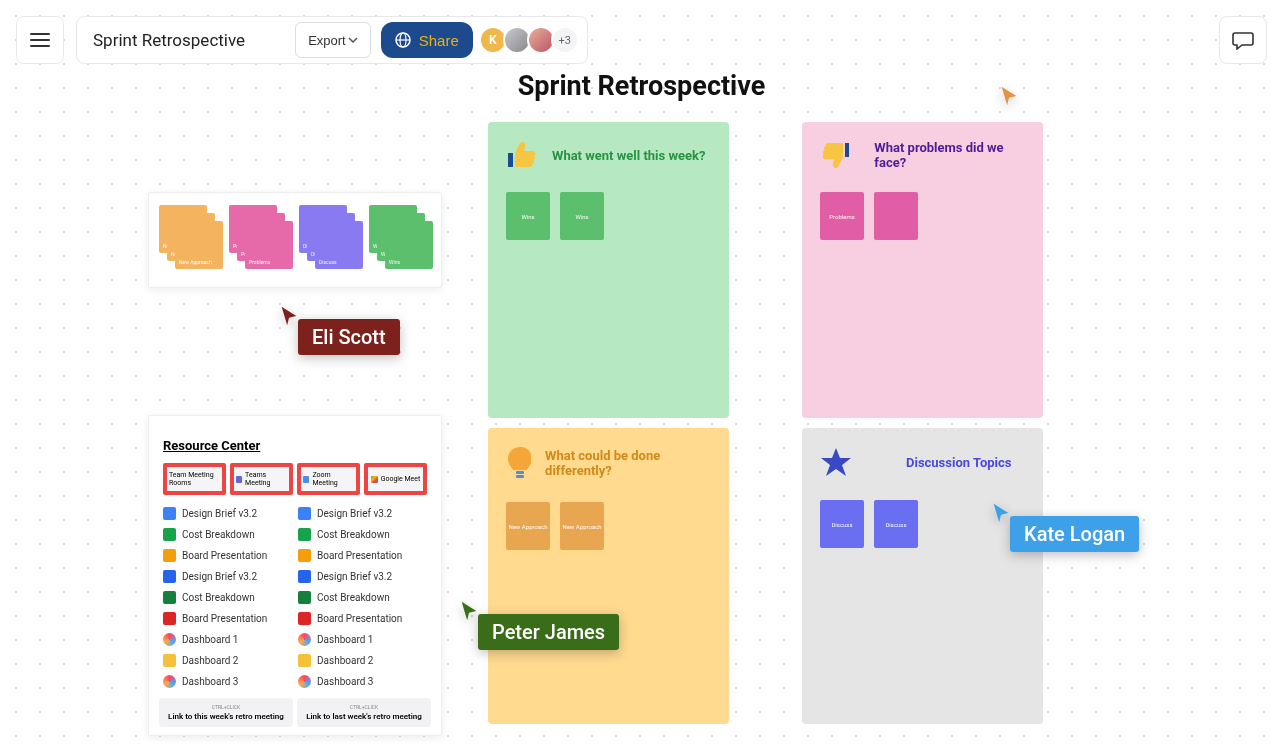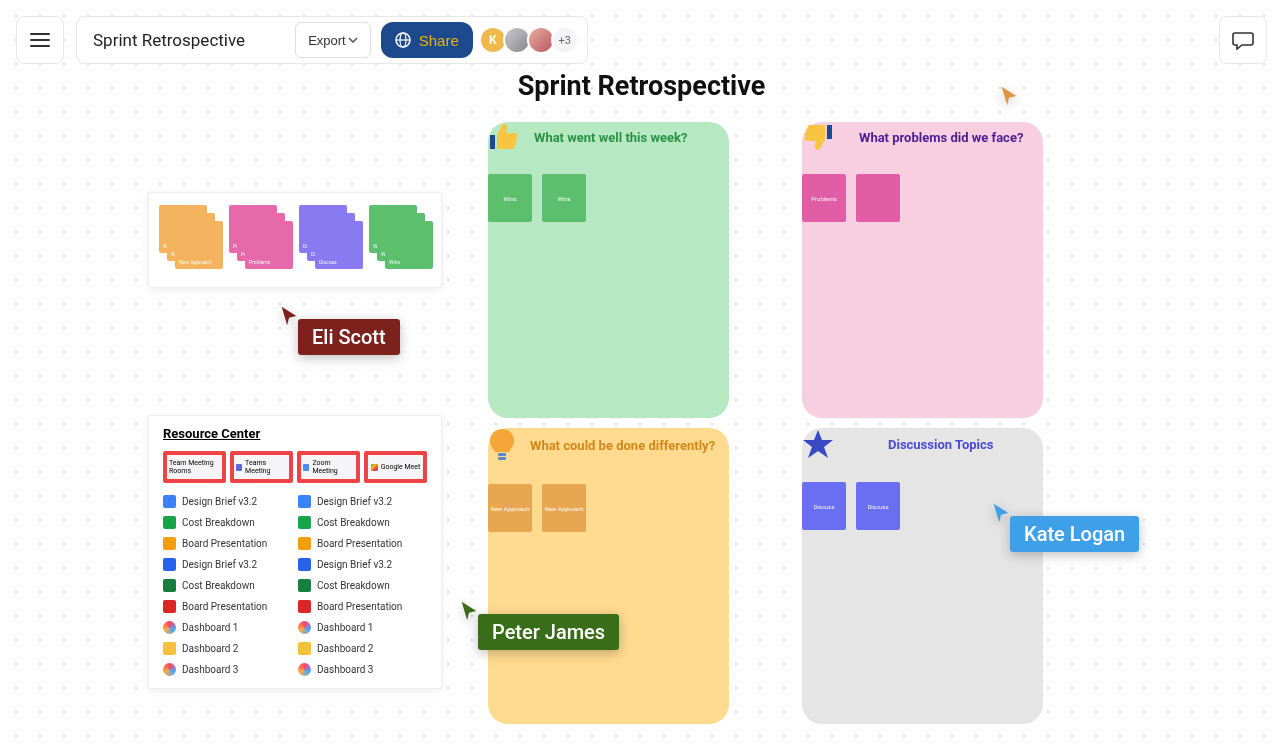--- a/index.html
+++ b/index.html
@@ -139,21 +139,22 @@
     .mini-stack .c { top: 16px; left: 16px; }
     .mini-label {
       font-size: 5px; color: rgba(255,255,255,0.9);
       position: absolute; bottom: 4px; left: 4px;
     }
     
     
     .quad {
       position: absolute;
       width: 241px; height: 296px;
-      border-radius: 20px;
+      border-radius: 4px;
+      padding: 18px;
     }
     .q-green  { top: 122px; left: 488px; background: #b6e9c1; }
     .q-pink   { top: 122px; left: 802px; background: #f8cfe0; }
     .q-yellow { top: 428px; left: 488px; background: #ffda8f; }
     .q-blue   { top: 428px; left: 802px; background: #e5e5e5; }
     .quad-head {
       display: flex; align-items: center; gap: 14px;
       margin-bottom: 22px;
     }
     .quad-title { font-size: 13px; font-weight: 700; }
@@ -180,21 +181,21 @@
       width: 294px;
       background: #fff;
       border: 1px solid #eee;
       border-radius: 2px;
       box-shadow: 0 2px 8px rgba(0,0,0,0.08);
       padding: 10px 8px 8px;
     }
     .res-title {
       font-size: 13px; font-weight: 700;
       text-decoration: underline;
-      margin: 0 0 10px 6px;
+      margin: 12px 0 10px 6px;
     }
     .res-tabs {
       display: flex; gap: 4px; margin: 0 6px 8px;
     }
     .res-tab {
       flex: 1;
       background: #f5f5f7;
       border: 4px solid #ef4444;
       border-radius: 2px;
       font-size: 7px;
@@ -511,20 +512,30 @@
         <div class="res-row">
           <div class="res-icon" style="background: rgb(245, 193, 58);"></div>
           <span>Dashboard 2</span>
         </div>
         <div class="res-row">
           <div class="res-icon" style="background: conic-gradient(rgb(255, 68, 102), rgb(68, 170, 255), rgb(255, 170, 68), rgb(255, 68, 102)); border-radius: 50%;"></div>
           <span>Dashboard 3</span>
         </div>
       </div>
   </div>
+  <div class="res-links">
+    <div class="res-link-btn">
+      <span class="res-link-hint">CTRL+CLICK</span>
+      <span>Link to this week's retro meeting</span>
+    </div>
+    <div class="res-link-btn">
+      <span class="res-link-hint">CTRL+CLICK</span>
+      <span>Link to last week's retro meeting</span>
+    </div>
+  </div>
 </div>
 
 <div class="cursor-label c-eli">
   <svg viewBox="0 0 24 24">
       <path d="M4 2 L20 12 L12 14 L10 22 Z" fill="#7d211c"></path>
     </svg>
   <div class="cursor-name">Eli Scott</div>
 </div>
 <div class="cursor-label c-peter">
   <svg viewBox="0 0 24 24">

